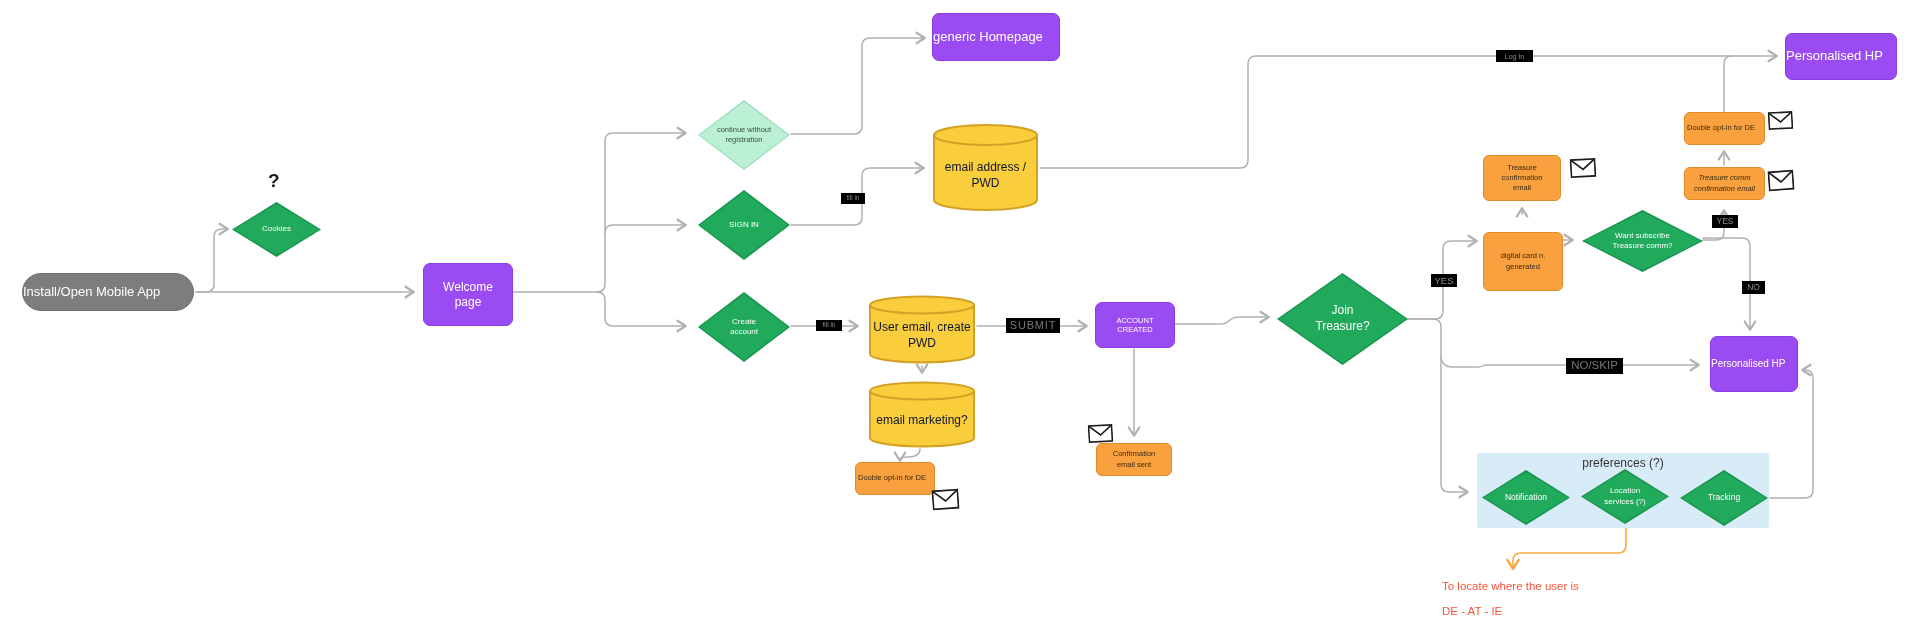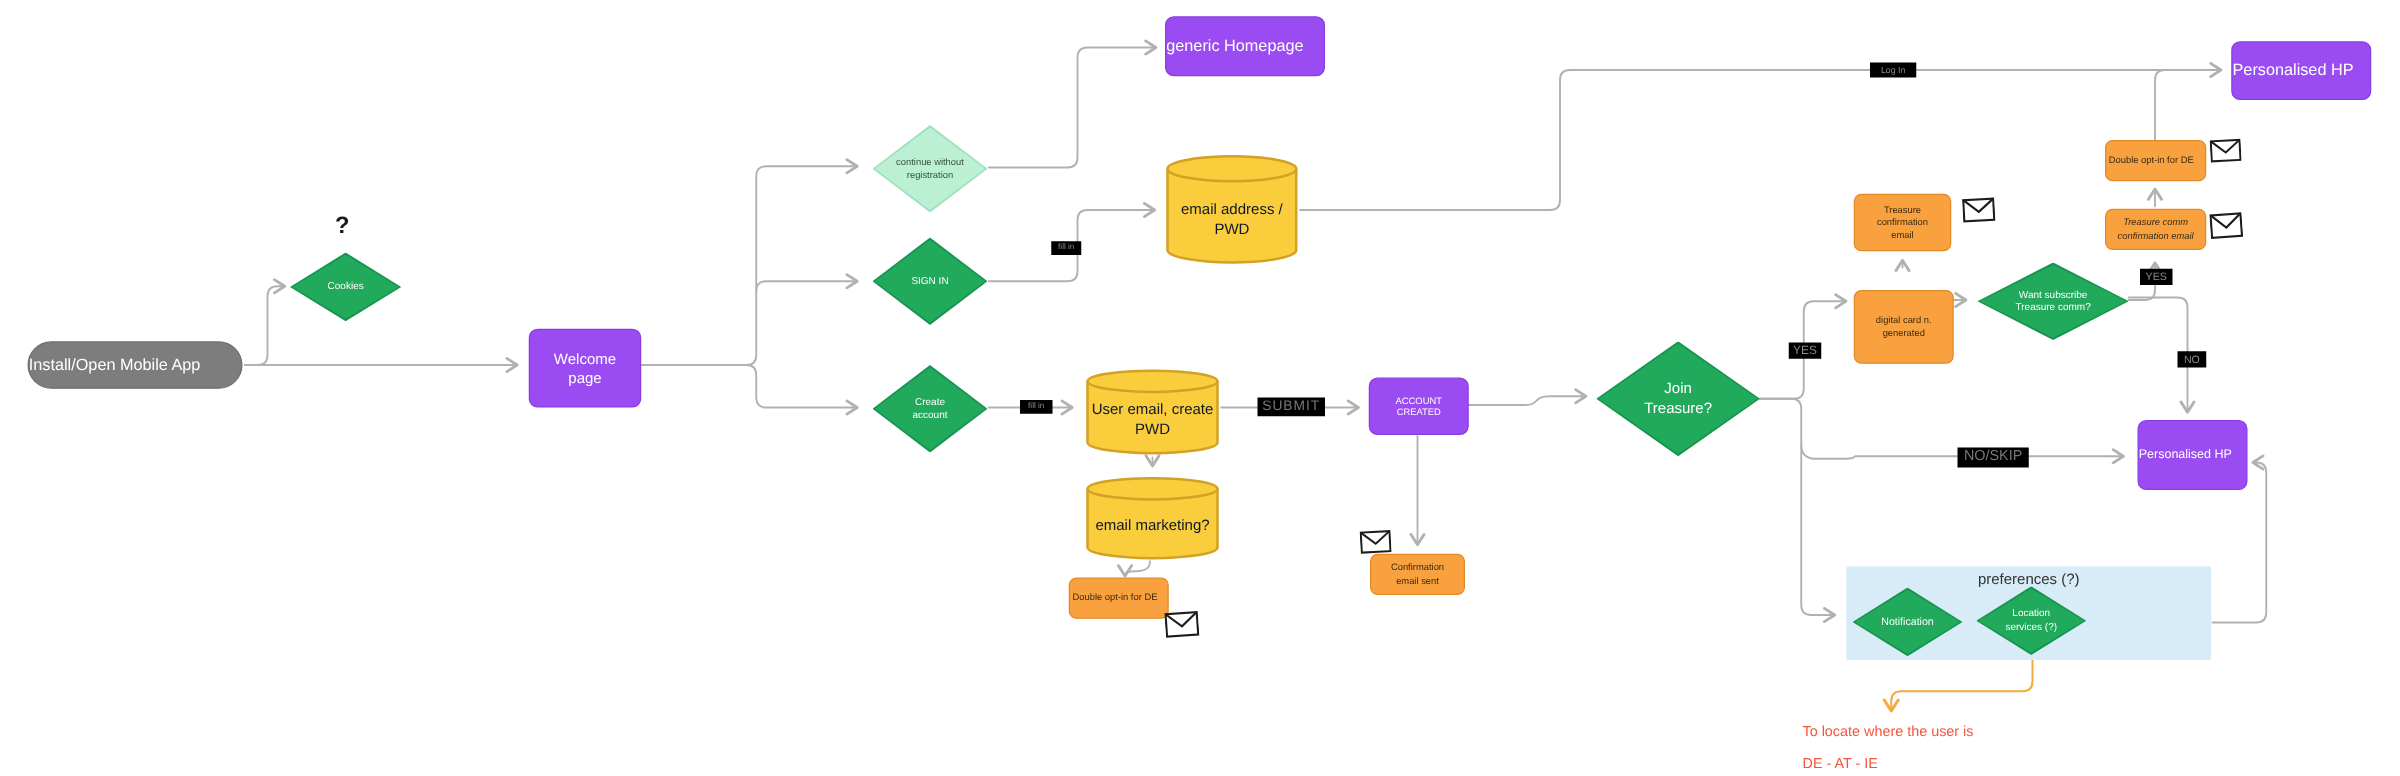--- a/index.html
+++ b/index.html
@@ -217,20 +217,25 @@
   <div class="diamond green" style="left:1482px;top:470px;width:88px;height:55px;">
     <div class="dm-b"></div>
       <div class="dm-f"></div>
     <div class="dm-l" style="font-size:8.5px;">Notification</div>
   </div>
   <div class="diamond green" style="left:1581px;top:469px;width:88px;height:55px;">
     <div class="dm-b"></div>
       <div class="dm-f"></div>
     <div class="dm-l" style="font-size:8px;padding:0 22px;">Location services (?)</div>
   </div>
+  <div class="diamond green" style="left:1680px;top:470px;width:88px;height:56px;">
+    <div class="dm-b"></div>
+      <div class="dm-f"></div>
+    <div class="dm-l" style="font-size:8.5px;">Tracking</div>
+  </div>
 
   <div class="annotation" style="left:1442px;top:578px;font-size:11.5px;">
     <div>To locate where the user is</div>
     <div style="margin-top:9px;">DE - AT - IE</div>
   </div>
 
   <div class="edge-label" style="left:1496px;top:50px;width:37px;height:12px;font-size:7px;">Log In</div>
   <div class="edge-label" style="left:841px;top:193px;width:24px;height:11px;font-size:6.5px;">fill in</div>
   <div class="edge-label" style="left:816px;top:320px;width:26px;height:11px;font-size:6.5px;">fill in</div>
   <div class="edge-label" style="left:1006px;top:318px;width:54px;height:15px;font-size:11px;letter-spacing:0.8px;color:#777;">SUBMIT</div>

